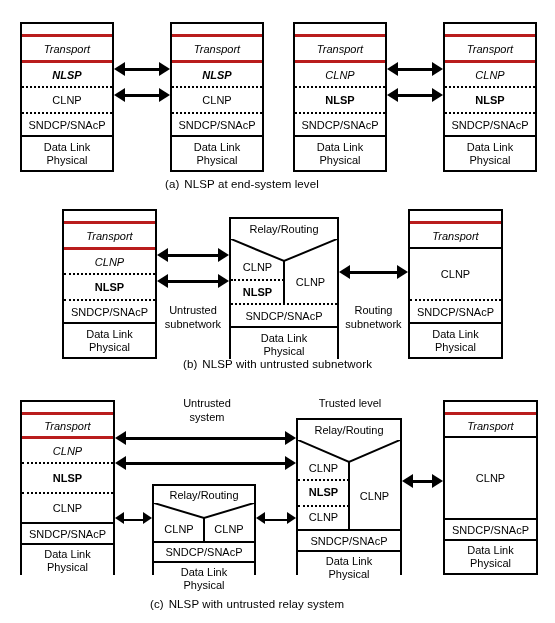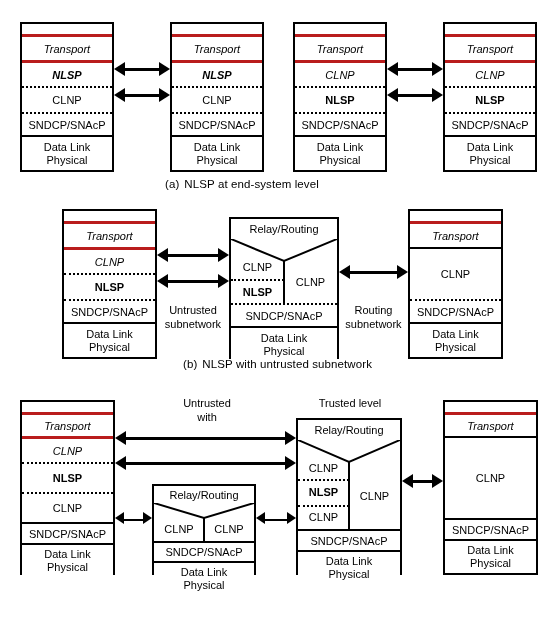--- a/index.html
+++ b/index.html
@@ -251,21 +251,21 @@
       <div class="layer sep-dot" style="height:30px;">CLNP</div>
       <div class="layer sep-solid" style="height:21px;">SNDCP/SNAcP</div>
       <div class="layer two-line sep-solid" style="height:34px;">
         <span>Data Link</span>
         <span class="l2">Physical</span>
       </div>
     </div>
 
     <div class="flabel" style="left:152px;top:16px;width:110px;">
       <div>Untrusted</div>
-      <div>with</div>
+      <div>system</div>
     </div>
     <div class="relaybox" style="left:152px;top:104px;width:104px;height:91px;">
       <div class="relay-head" style="height:17px;">Relay/Routing</div>
       <div class="vsplit" style="height:38px;">
         <svg width="100" height="38" viewBox="0 0 100 38">
           <polyline points="0,0 50,15 100,0" fill="none" stroke="#000" stroke-width="2"></polyline>
           <line x1="50" y1="15" x2="50" y2="38" stroke="#000" stroke-width="2"></line>
         </svg>
         <div class="vcol" style="left:0;top:13px;width:50px;height:25px;">CLNP</div>
         <div class="vcol" style="left:50px;top:13px;width:50px;height:25px;">CLNP</div>
@@ -336,15 +336,18 @@
       <span class="shaft"></span>
       <span class="head right"></span>
     </div>
 
     <div class="arrow" style="left:402px;top:94px;width:41px;">
       <span class="head left"></span>
       <span class="shaft"></span>
       <span class="head right"></span>
     </div>
 
+    <div class="caption" style="left:150px;top:218px;">
+      <span class="cap-id">(c)</span><span>NLSP with untrusted relay system</span>
+    </div>
   </div>
 
 </div>
 
 </body></html>

